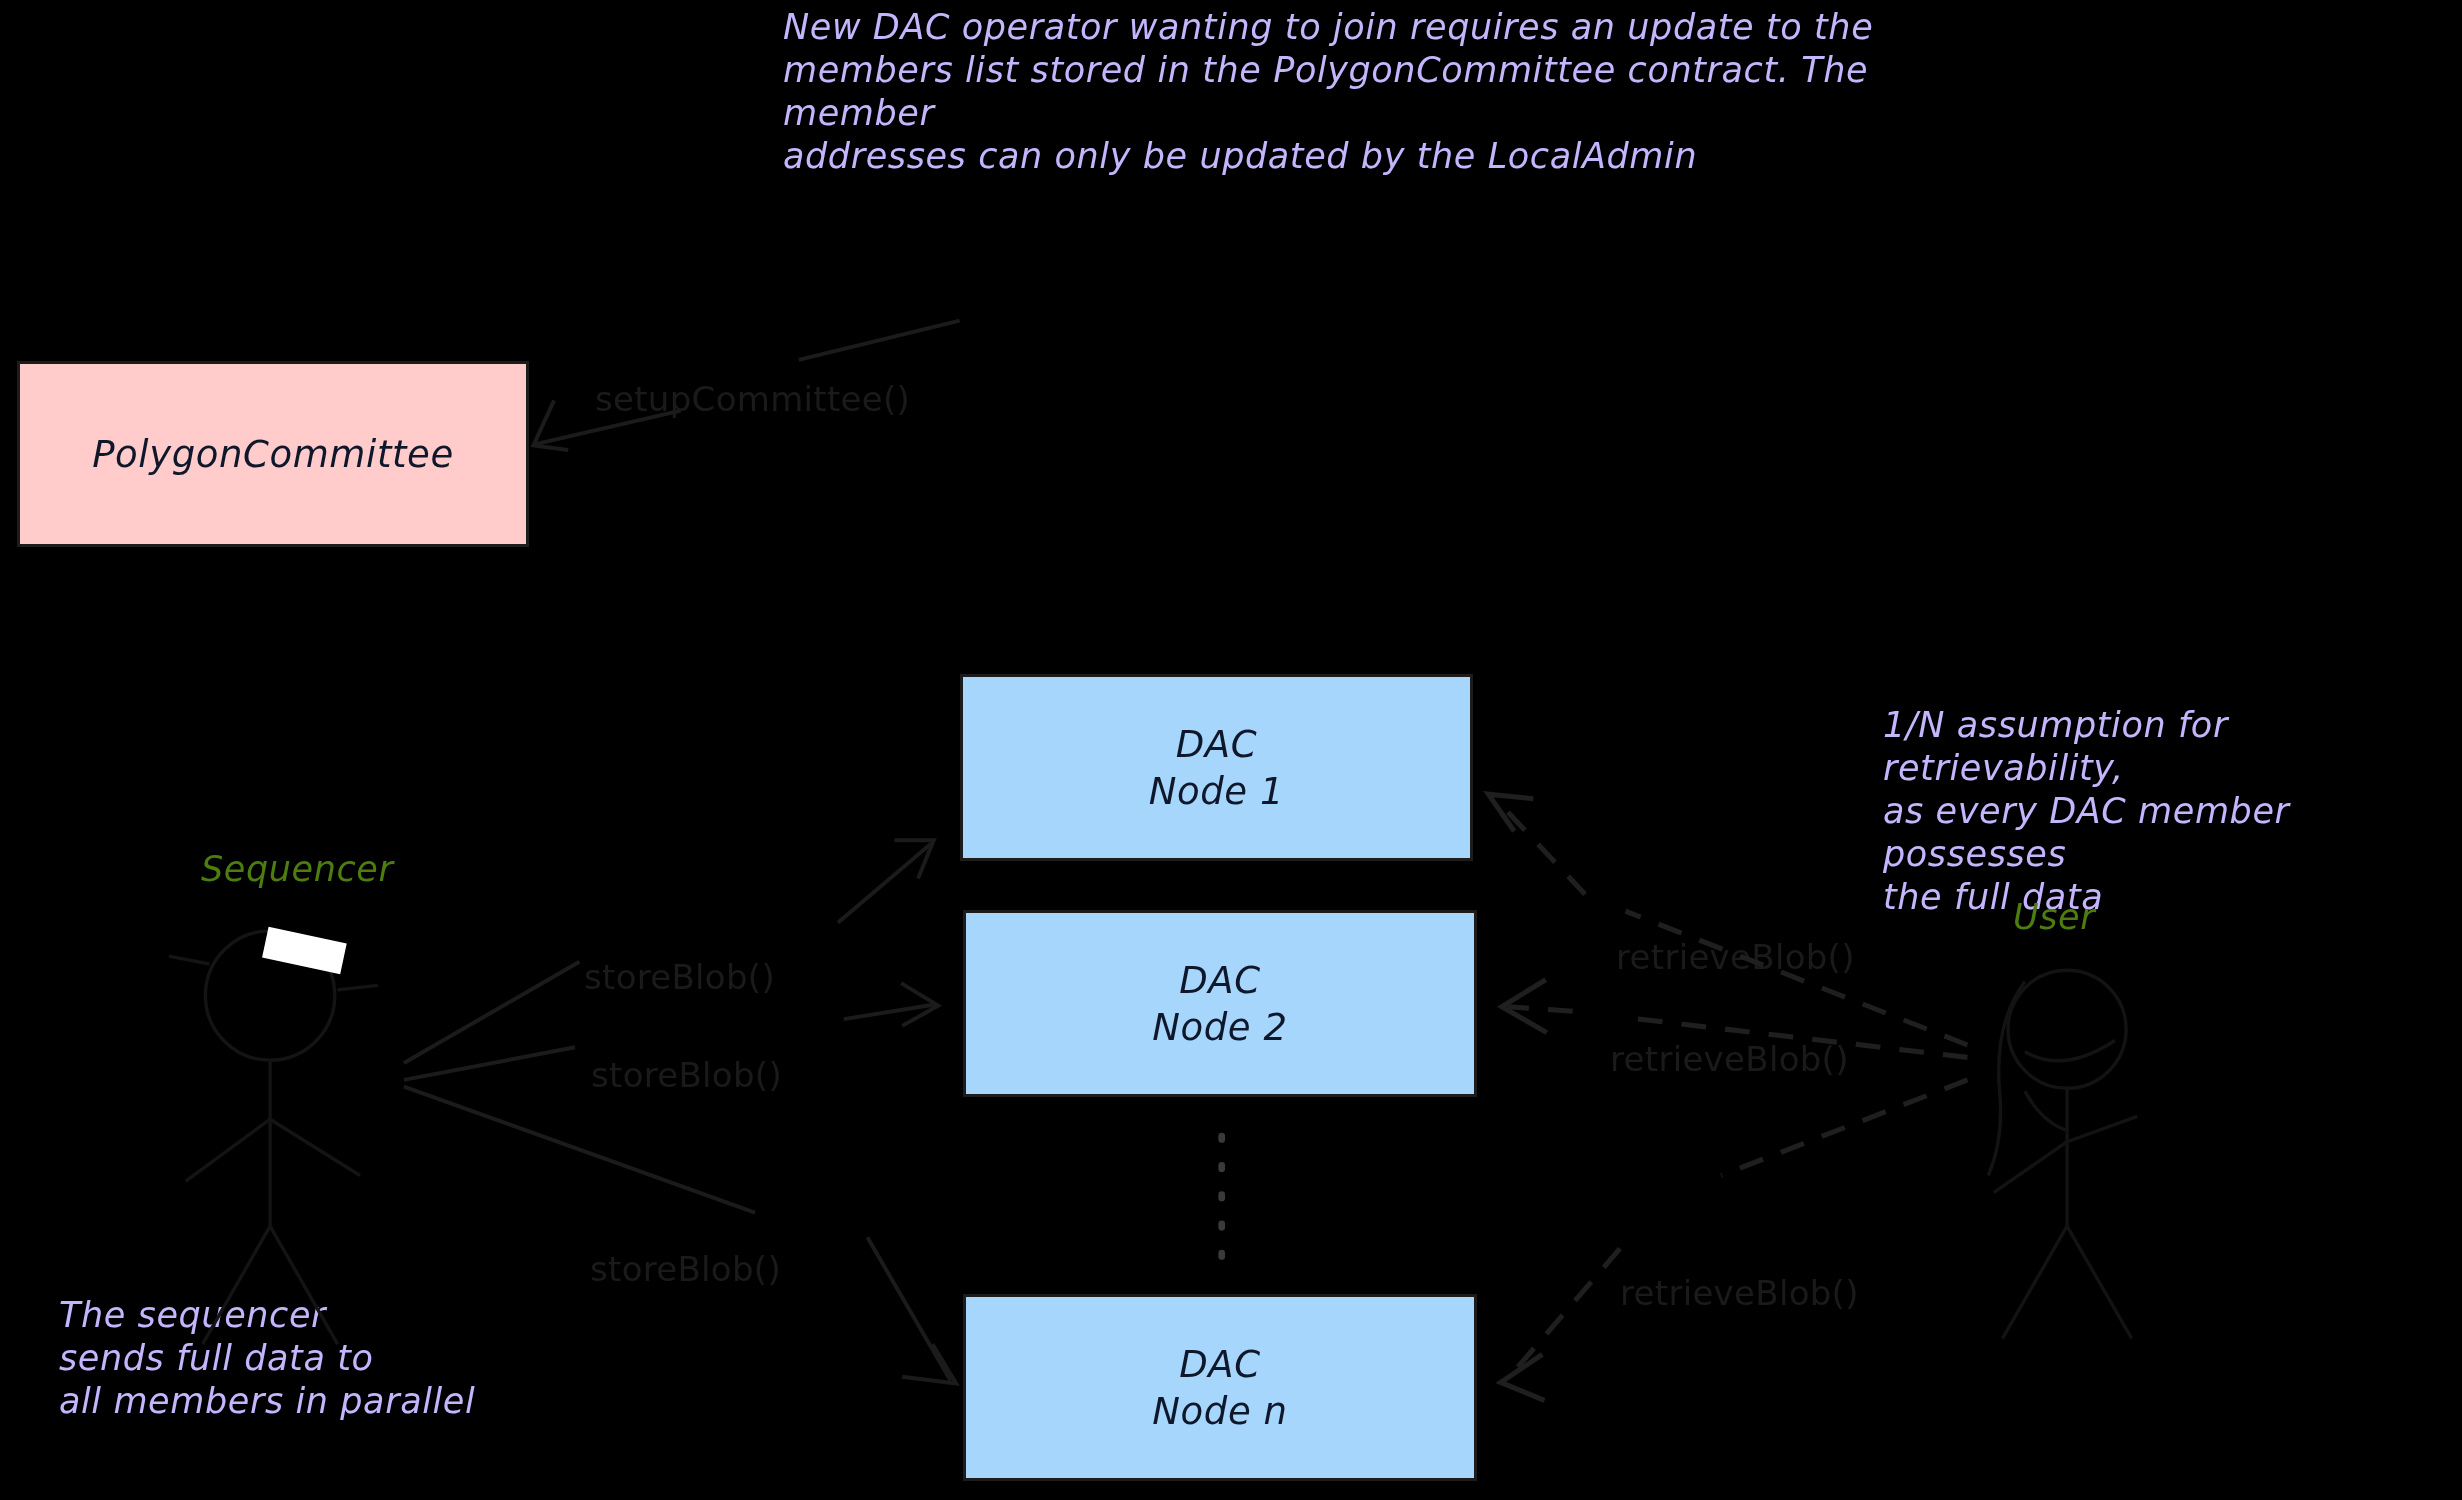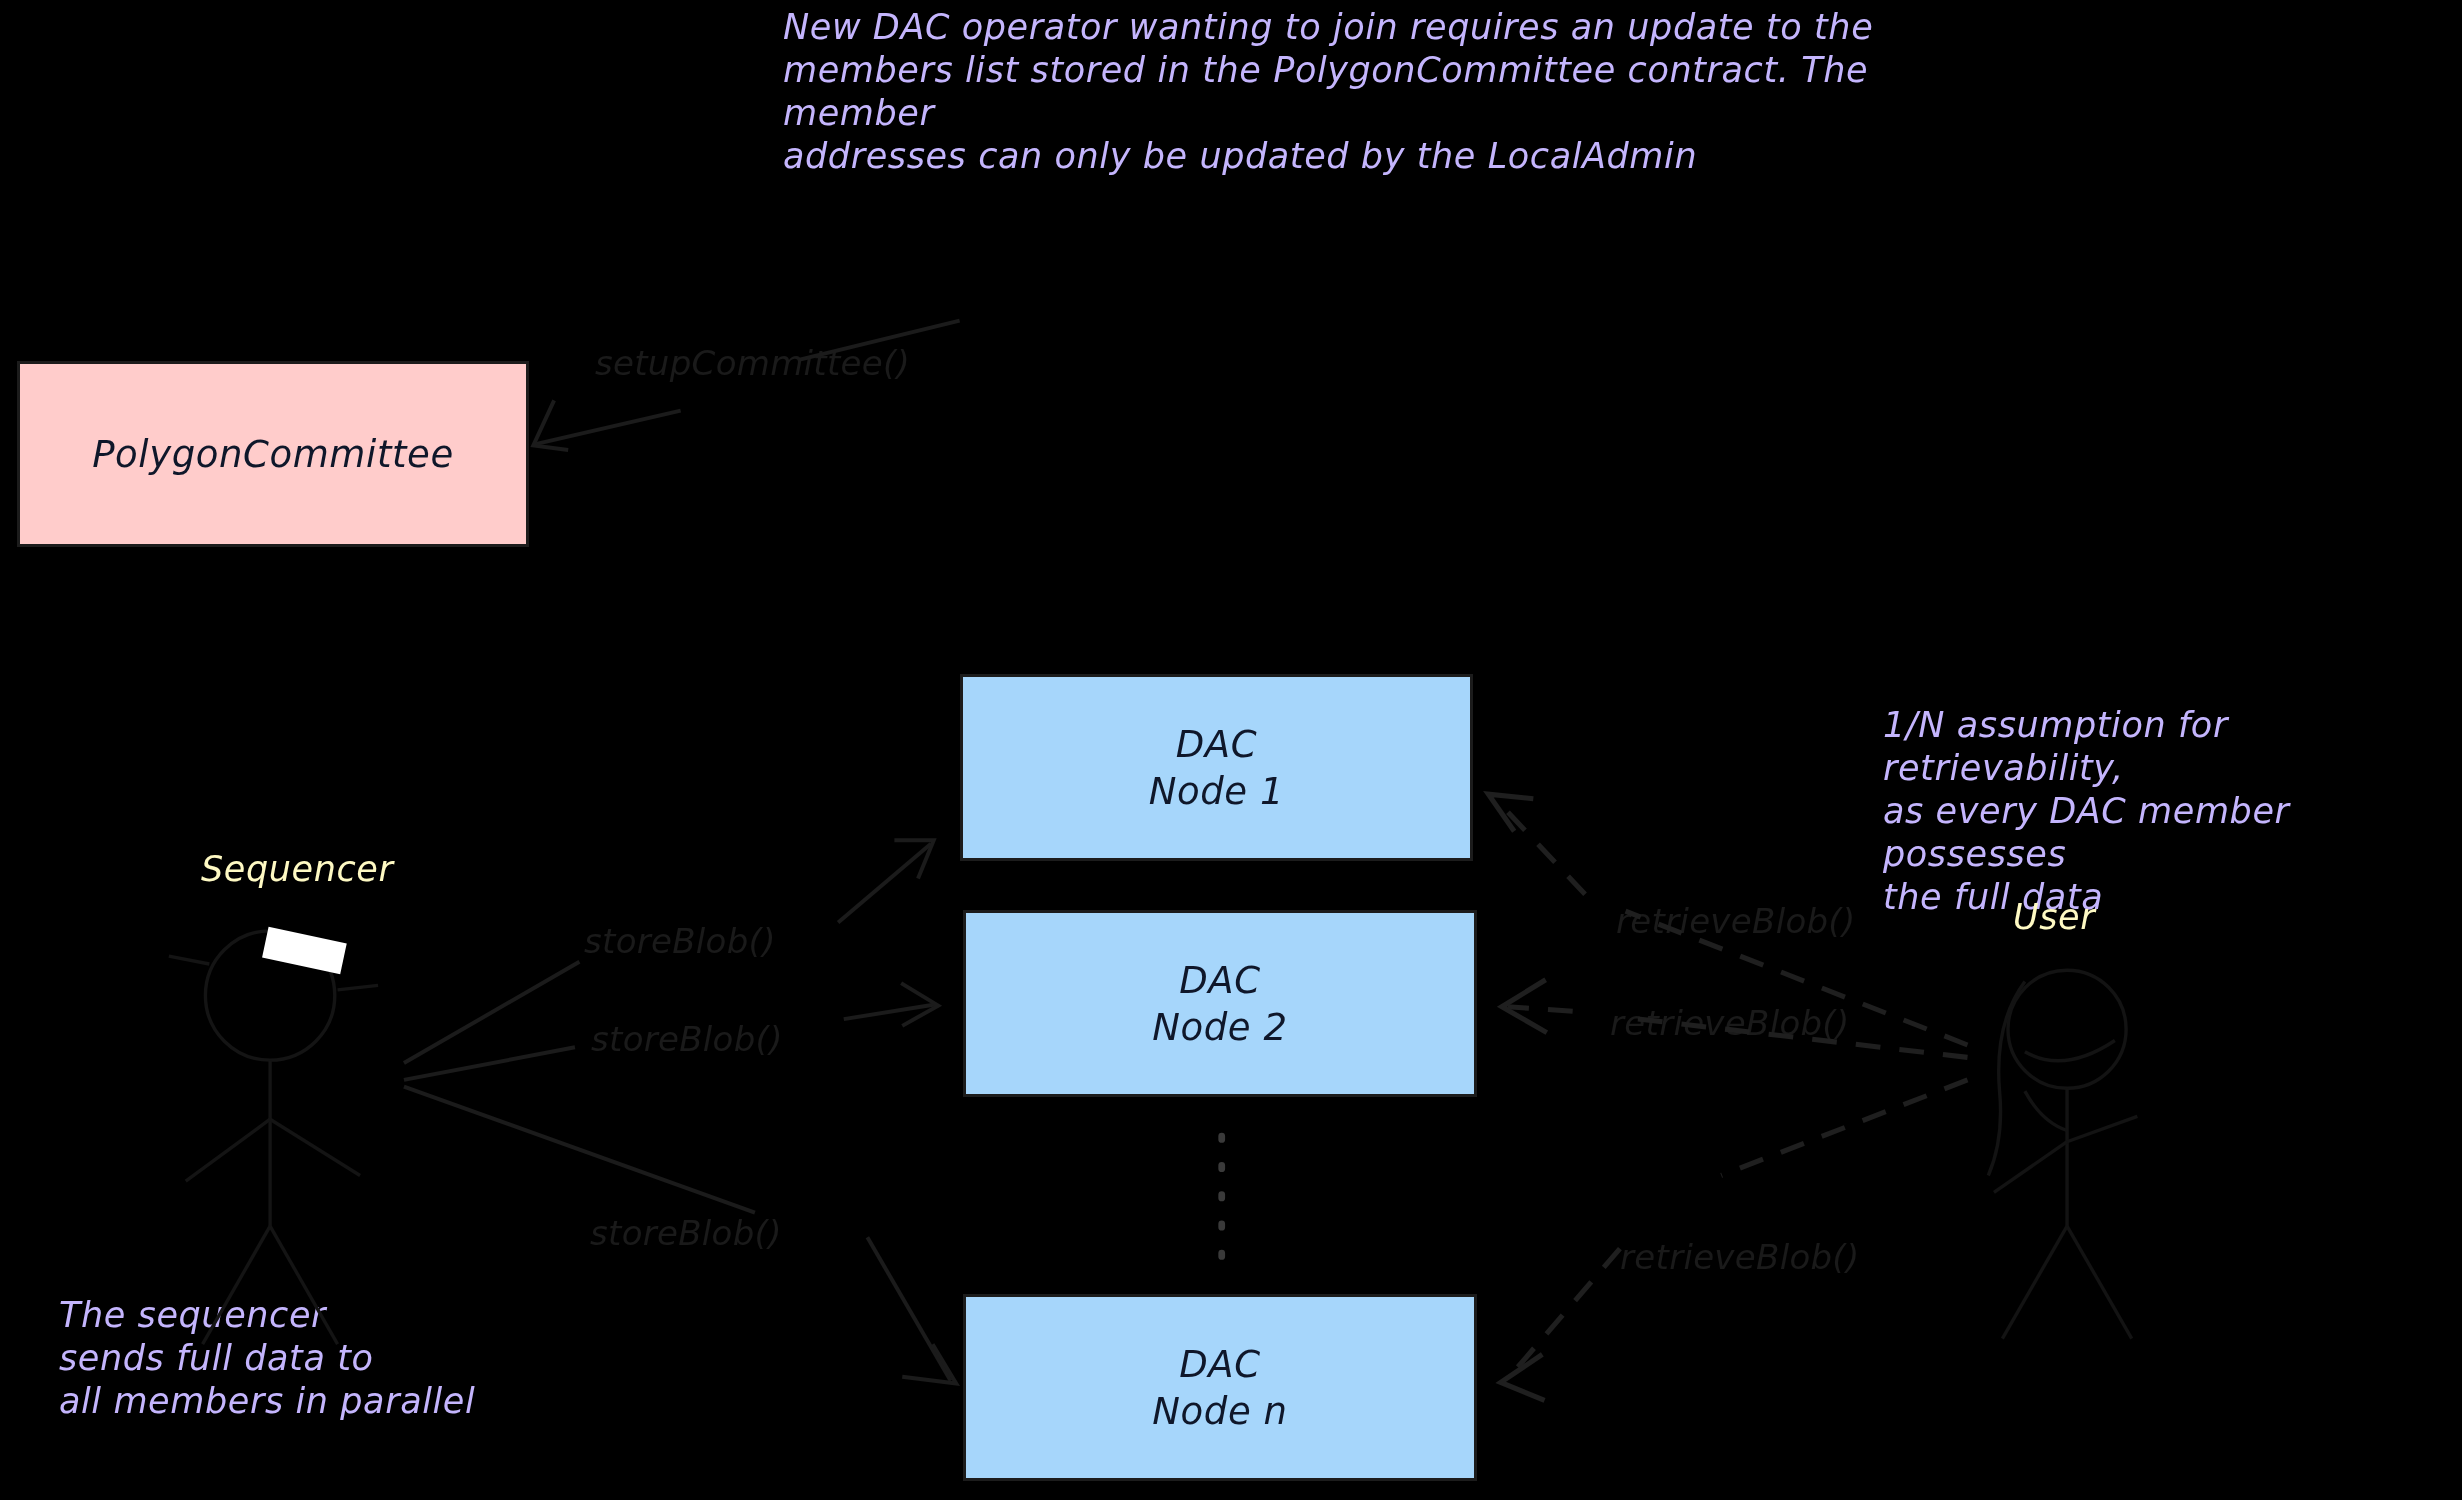--- a/index.html
+++ b/index.html
@@ -19,24 +19,24 @@
     letter-spacing:0.6px;
     white-space:pre-line;
     font-style:italic;
     font-weight:400;
   }
   .lbl{
     color:#1a1a1a;
     font-size:34px;
     letter-spacing:0.3px;
     white-space:nowrap;
-    font-style:italic;
+    margin-top:36px;
   }
   .figure-label{
-    color:#fef9c3;
+    color:#4d7c0f;
     font-size:35px;
     letter-spacing:0.6px;
     white-space:nowrap;
     font-style:italic;
   }
   
   .box{
     box-sizing:border-box;
     border:3.4px solid #1c1c1c;
     display:flex;

